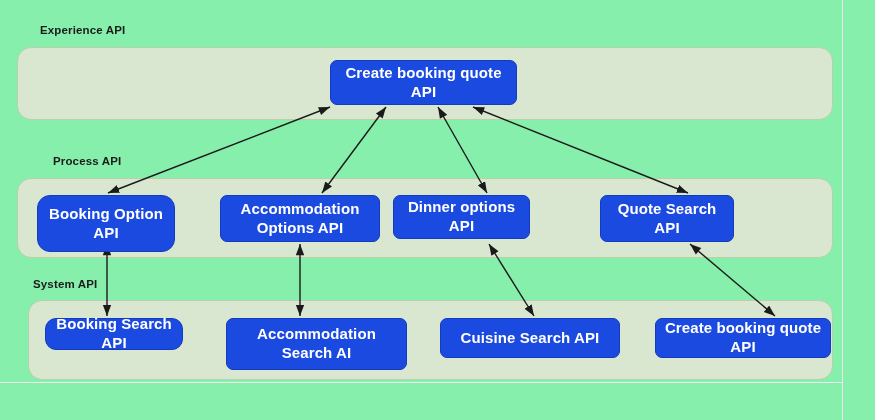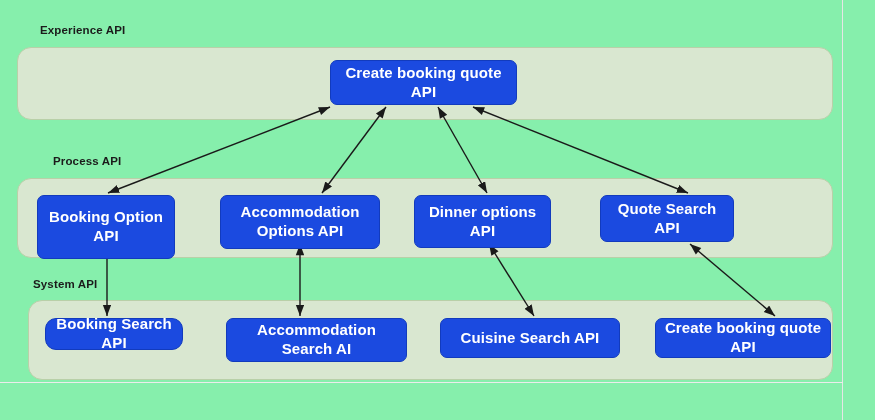--- a/index.html
+++ b/index.html
@@ -109,23 +109,23 @@
         <line x1="473" y1="107" x2="688" y2="193" stroke="#1a1a1a" stroke-width="1.4" marker-end="url(#arrowEnd)" marker-start="url(#arrowStart)"></line>
         <line x1="107" y1="244" x2="107" y2="316" stroke="#1a1a1a" stroke-width="1.4" marker-end="url(#arrowEnd)" marker-start="url(#arrowStart)"></line>
         <line x1="300" y1="244" x2="300" y2="316" stroke="#1a1a1a" stroke-width="1.4" marker-end="url(#arrowEnd)" marker-start="url(#arrowStart)"></line>
         <line x1="489" y1="244" x2="534" y2="316" stroke="#1a1a1a" stroke-width="1.4" marker-end="url(#arrowEnd)" marker-start="url(#arrowStart)"></line>
         <line x1="690" y1="244" x2="775" y2="316" stroke="#1a1a1a" stroke-width="1.4" marker-end="url(#arrowEnd)" marker-start="url(#arrowStart)"></line>
       </g>
   </svg>
 
   <div id="nodes">
       <div class="node" style="left: 330px; top: 60px; width: 187px; height: 45px; background: rgb(27, 74, 224); border-color: rgb(18, 59, 189); color: rgb(255, 255, 255);">Create booking quote API</div>
-      <div class="node" style="left: 37px; top: 195px; width: 138px; height: 64px; background: rgb(27, 74, 224); border-color: rgb(18, 59, 189); color: rgb(255, 255, 255);">Booking Option API</div>
-      <div class="node" style="left: 220px; top: 195px; width: 160px; height: 54px; background: rgb(27, 74, 224); border-color: rgb(18, 59, 189); color: rgb(255, 255, 255);">Accommodation Options API</div>
-      <div class="node" style="left: 414px; top: 195px; width: 137px; height: 53px; background: rgb(27, 74, 224); border-color: rgb(18, 59, 189); color: rgb(255, 255, 255);">Dinner options API</div>
+      <div class="node" style="left: 37px; top: 195px; width: 138px; height: 57px; background: rgb(27, 74, 224); border-color: rgb(18, 59, 189); color: rgb(255, 255, 255); border-radius: 13px;">Booking Option API</div>
+      <div class="node" style="left: 220px; top: 195px; width: 160px; height: 47px; background: rgb(27, 74, 224); border-color: rgb(18, 59, 189); color: rgb(255, 255, 255);">Accommodation Options API</div>
+      <div class="node" style="left: 393px; top: 195px; width: 137px; height: 44px; background: rgb(27, 74, 224); border-color: rgb(18, 59, 189); color: rgb(255, 255, 255);">Dinner options API</div>
       <div class="node" style="left: 600px; top: 195px; width: 134px; height: 47px; background: rgb(27, 74, 224); border-color: rgb(18, 59, 189); color: rgb(255, 255, 255);">Quote Search API</div>
       <div class="node" style="left: 45px; top: 318px; width: 138px; height: 32px; background: rgb(27, 74, 224); border-color: rgb(18, 59, 189); color: rgb(255, 255, 255); border-radius: 11px;">Booking Search API</div>
-      <div class="node" style="left: 226px; top: 318px; width: 181px; height: 44px; background: rgb(27, 74, 224); border-color: rgb(18, 59, 189); color: rgb(255, 255, 255);">Accommodation Search AI</div>
+      <div class="node" style="left: 226px; top: 318px; width: 181px; height: 52px; background: rgb(27, 74, 224); border-color: rgb(18, 59, 189); color: rgb(255, 255, 255);">Accommodation Search AI</div>
       <div class="node" style="left: 440px; top: 318px; width: 180px; height: 40px; background: rgb(27, 74, 224); border-color: rgb(18, 59, 189); color: rgb(255, 255, 255); text-align: right;">Cuisine Search API</div>
       <div class="node" style="left: 655px; top: 318px; width: 176px; height: 40px; background: rgb(27, 74, 224); border-color: rgb(18, 59, 189); color: rgb(255, 255, 255);">Create booking quote API</div>
     </div>
 
 </div>
 
 </body></html>

